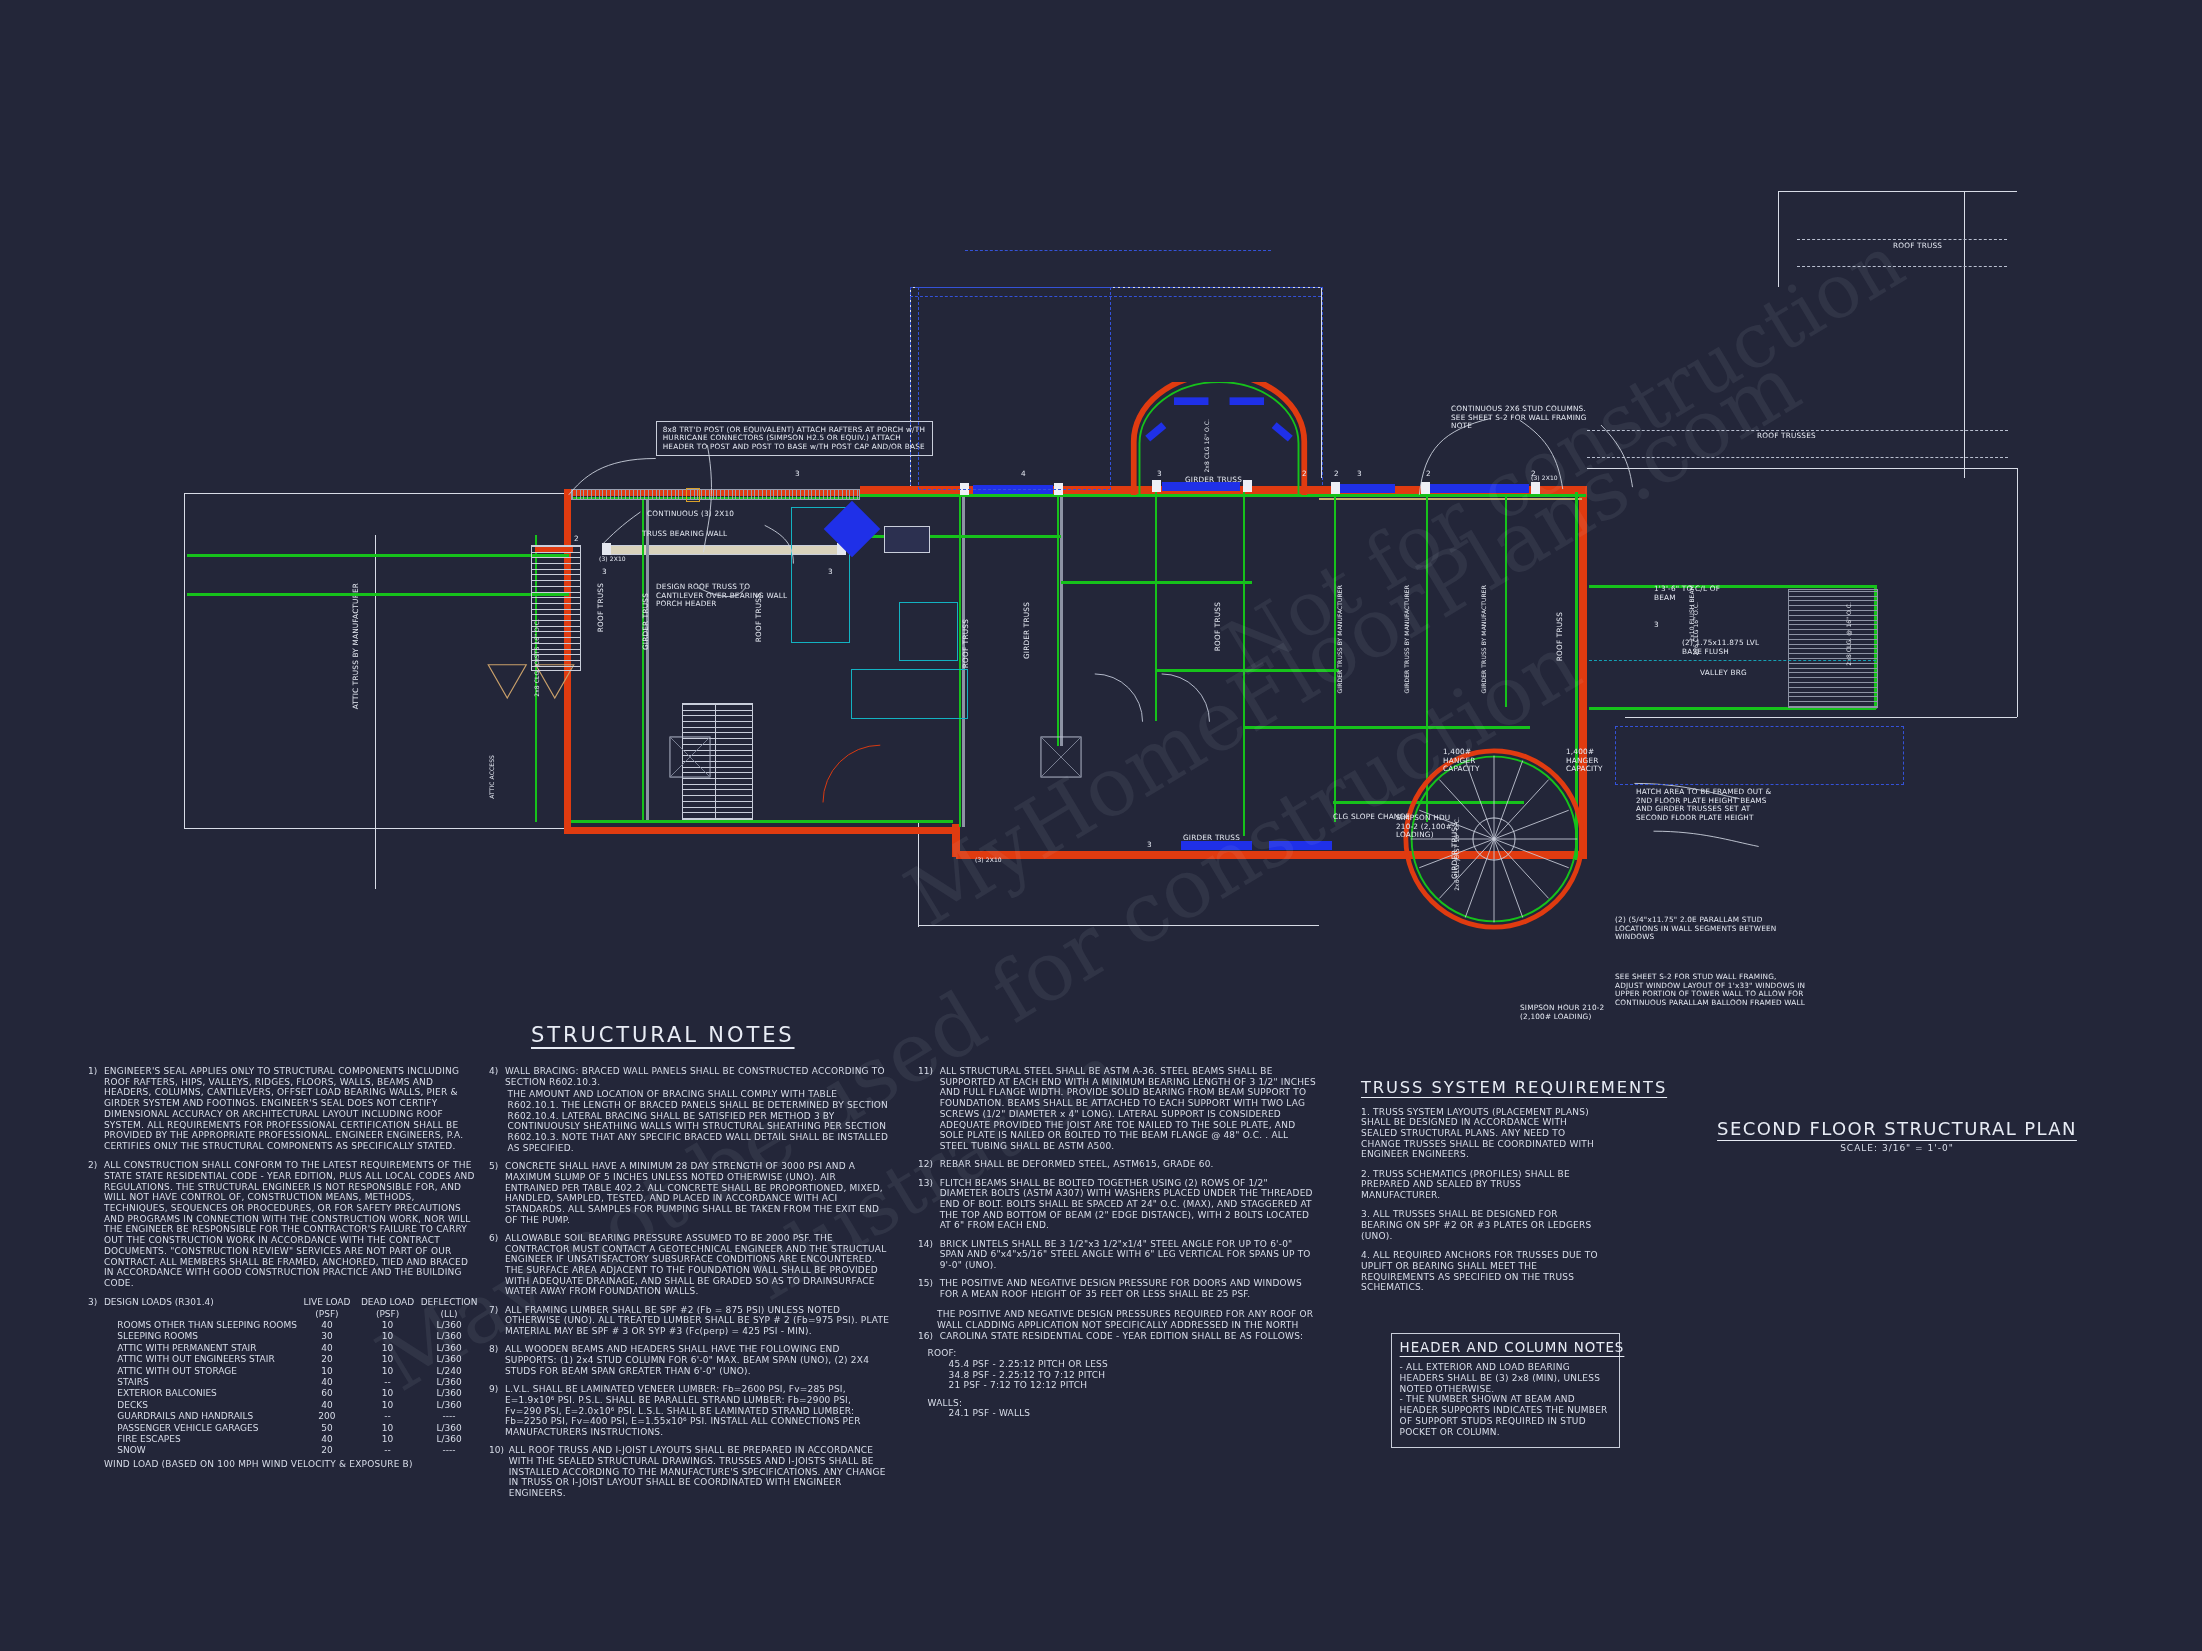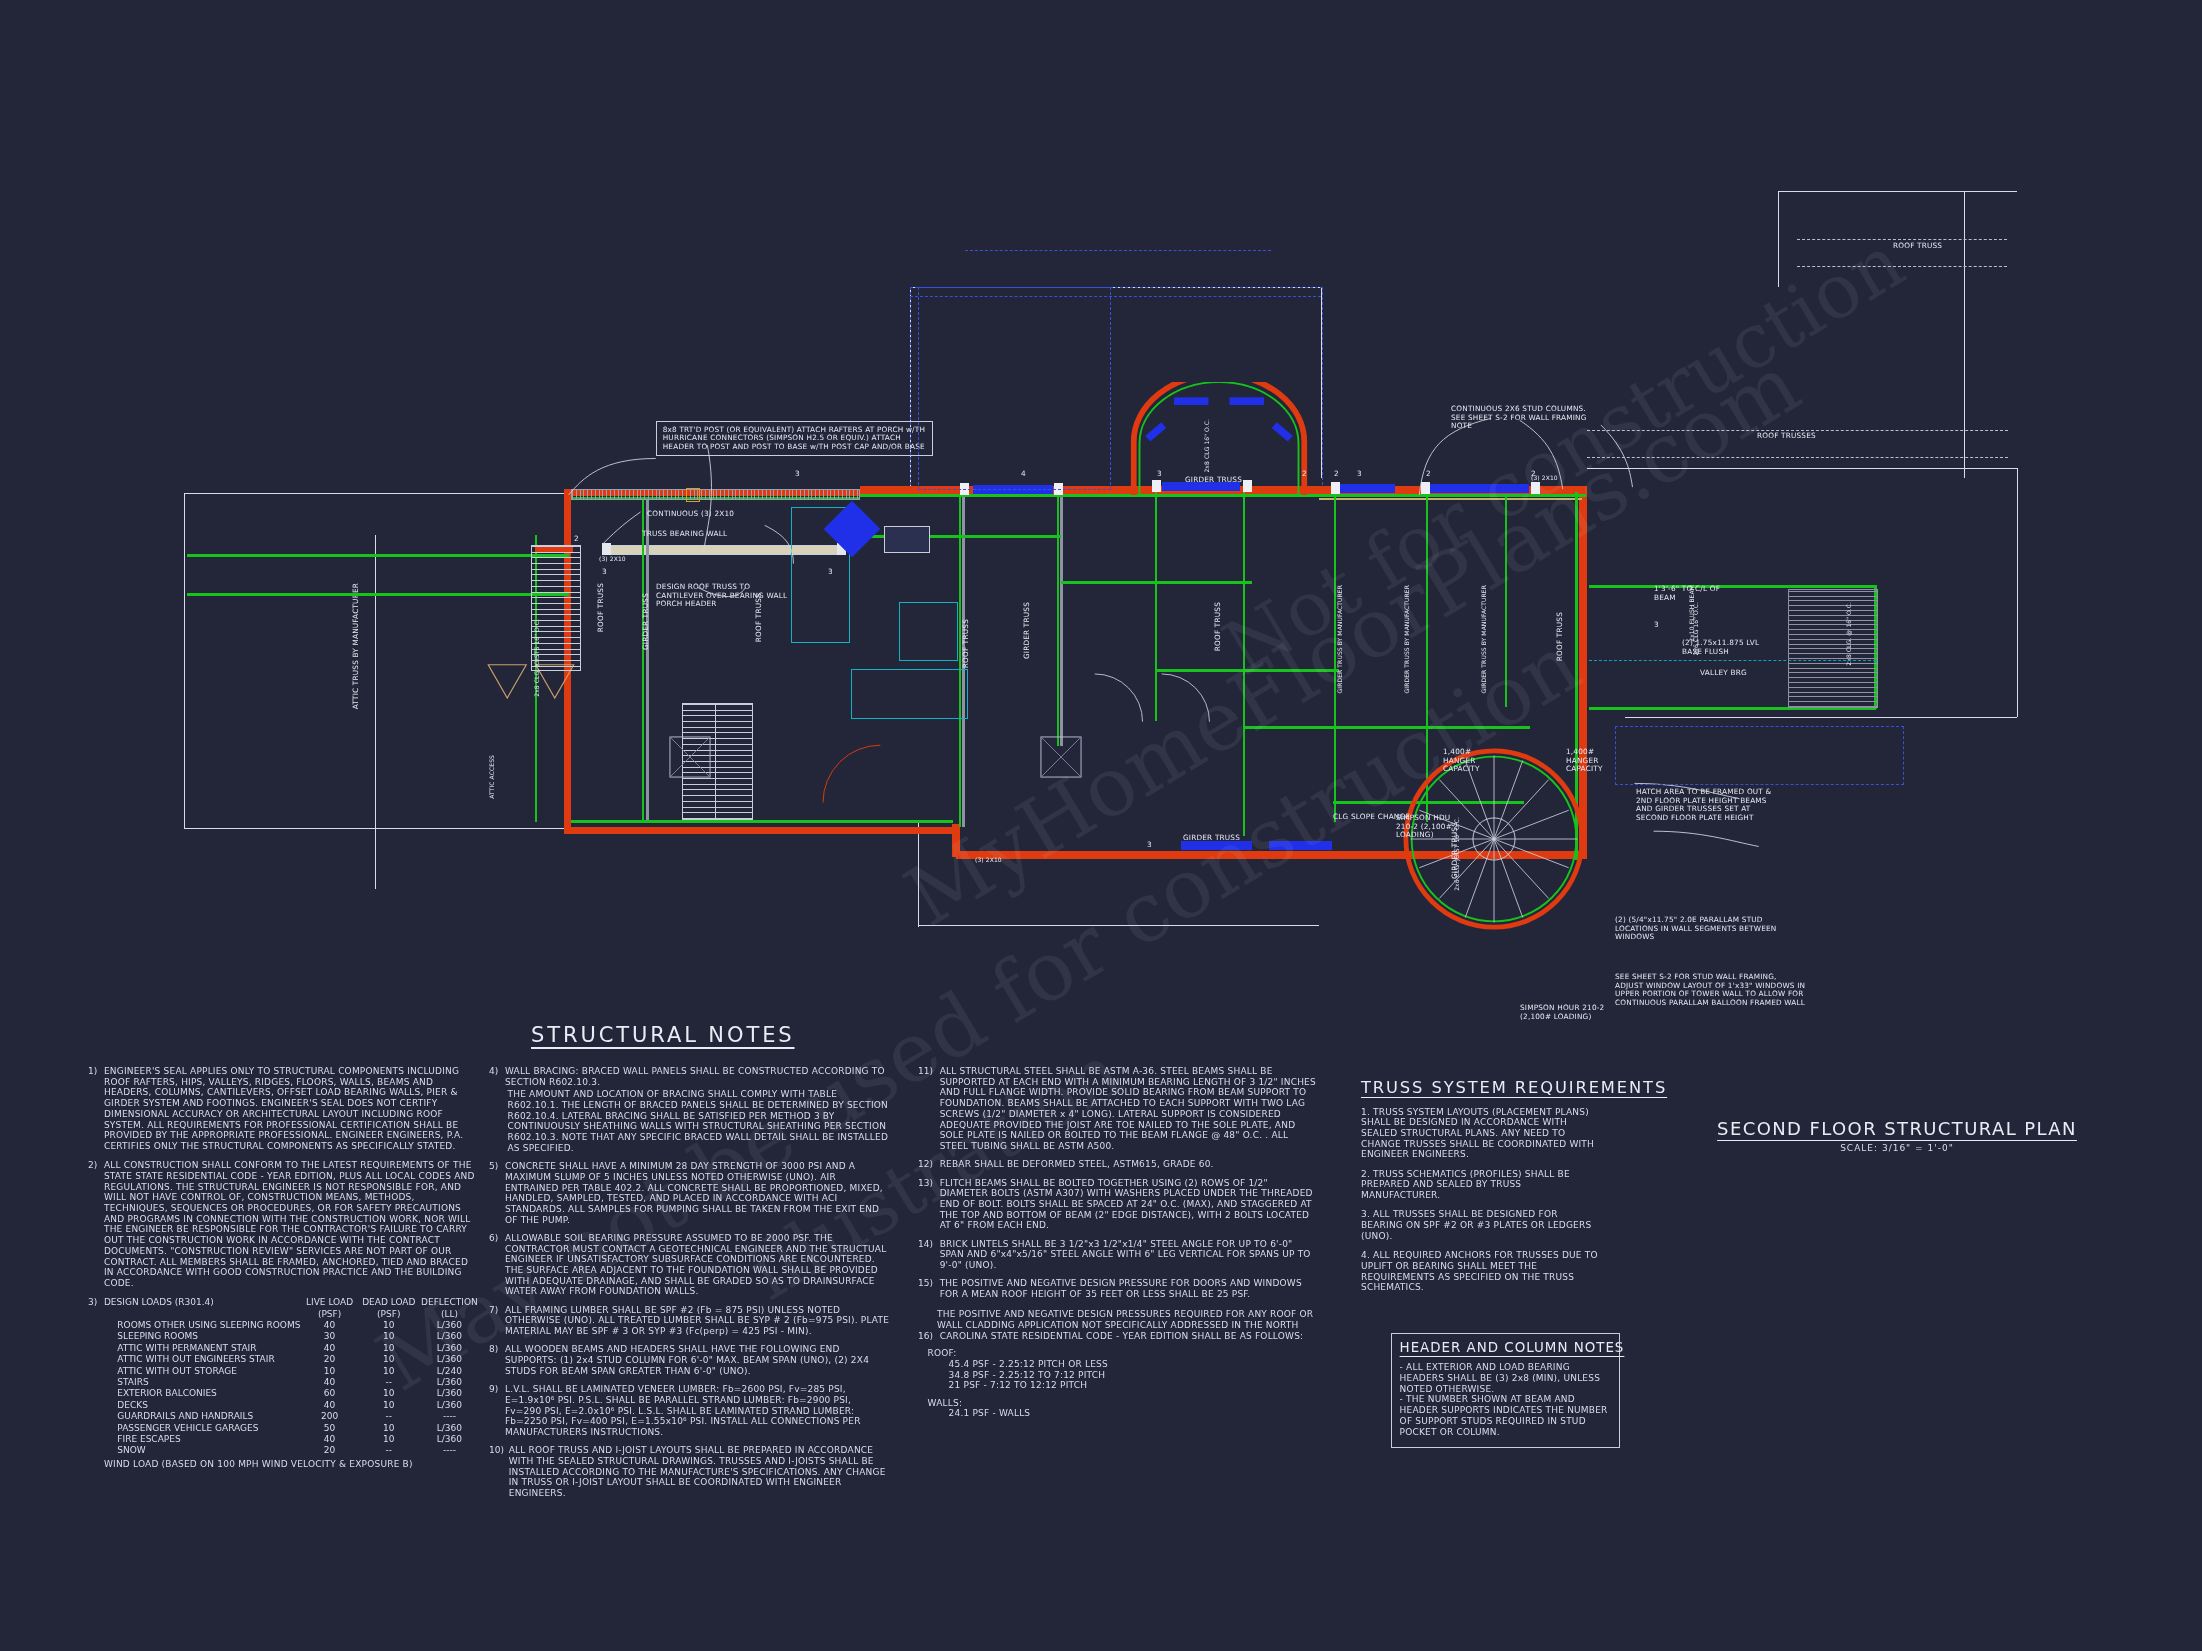--- a/index.html
+++ b/index.html
@@ -373,21 +373,21 @@
           <td class="c" style="width:63px;">DEAD LOAD</td>
           <td class="c" style="width:63px;">DEFLECTION</td>
         </tr>
         <tr class="hdr">
           <td></td>
           <td class="c">(PSF)</td>
           <td class="c">(PSF)</td>
           <td class="c">(LL)</td>
         </tr>
         <tr>
-              <td style="padding-left:13.4px;">ROOMS OTHER USING SLEEPING ROOMS</td>
+              <td style="padding-left:13.4px;">ROOMS OTHER THAN SLEEPING ROOMS</td>
               <td class="c">40</td>
               <td class="c">10</td>
               <td class="c">L/360</td>
             </tr>
         <tr>
               <td style="padding-left:13.4px;">SLEEPING ROOMS</td>
               <td class="c">30</td>
               <td class="c">10</td>
               <td class="c">L/360</td>
             </tr>

